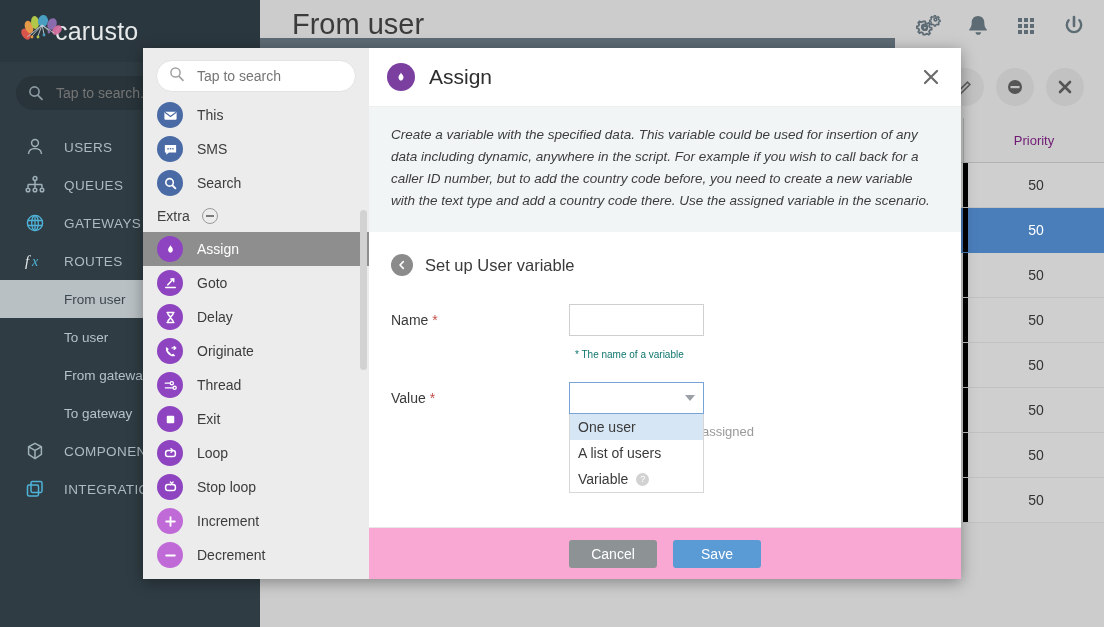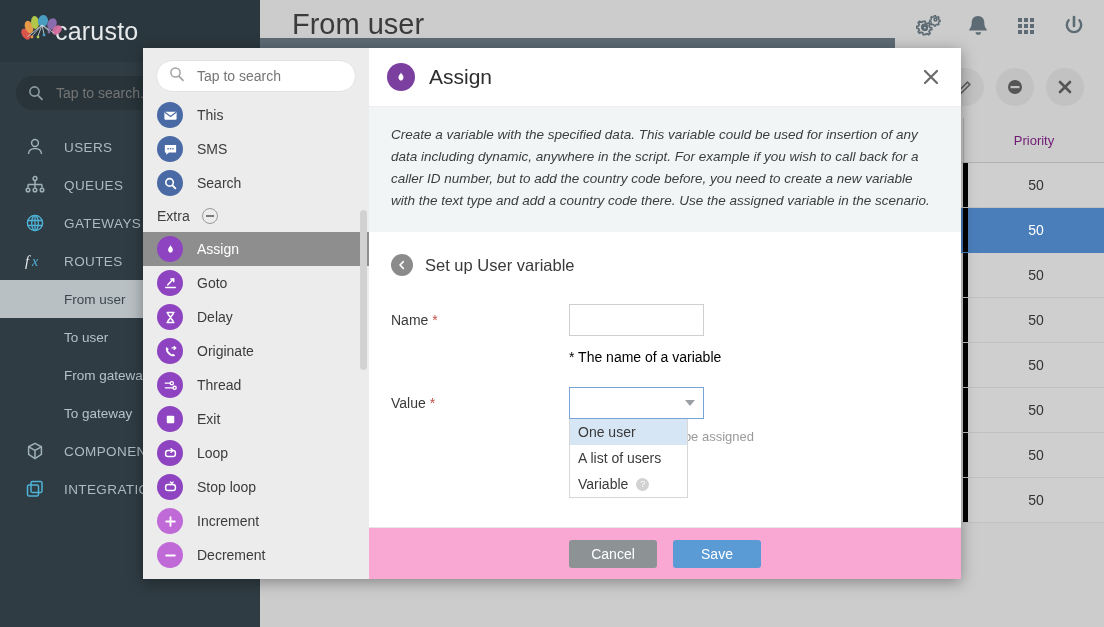--- a/index.html
+++ b/index.html
@@ -158,33 +158,33 @@
   }
   .section-title { font-size:16.5px; color:#3a3a3a; margin-left:12px; }
 
   .form-row { display:flex; align-items:flex-start; margin-bottom:6px; position:relative; }
   .form-label { width:178px; font-size:14px; color:#3a3a3a; padding-top:8px; }
   .form-label .req { color:#c2504b; }
   .txt-input {
     width:135px;height:32px;border:1px solid #cfcfcf;background:#fff;outline:0;
     font-size:14px;padding:0 8px;font-family:"Liberation Sans", sans-serif;
   }
-  .hint { font-size:14px; color:#000000; margin:7px 0 0 0; }
+  .hint { font-size:10px; color:#0f766e; margin:7px 0 0 6px; }
   .hint-row { display:flex; }
   .hint-row .hint-sp { width:178px; flex:0 0 auto; }
 
   .select-box {
     width:135px;height:32px;border:1px solid #77a4d4;background:#fff;
     display:flex;align-items:center;justify-content:flex-end;padding-right:8px;
     position:relative;
   }
   .caret { width:0;height:0;border-left:5px solid transparent;border-right:5px solid transparent;
            border-top:6px solid #9aa0a6; }
   .dd-list {
-    position:absolute; left:0; top:32px; width:119px; background:#fff;
+    position:absolute; left:0; top:32px; width:135px; background:#fff;
     border:1px solid #d7d7d7; border-top:0; z-index:30;
   }
   .dd-item {
     height:26px; display:flex; align-items:center; padding-left:8px;
     font-size:14px; color:#3a3a3a;
   }
   .dd-item.hl { background:#d6e6f4; }
   .q-badge {
     width:13px;height:13px;border-radius:50%;background:#d2d2d2;color:#fff;
     font-size:9px;display:flex;align-items:center;justify-content:center;margin-left:8px;

